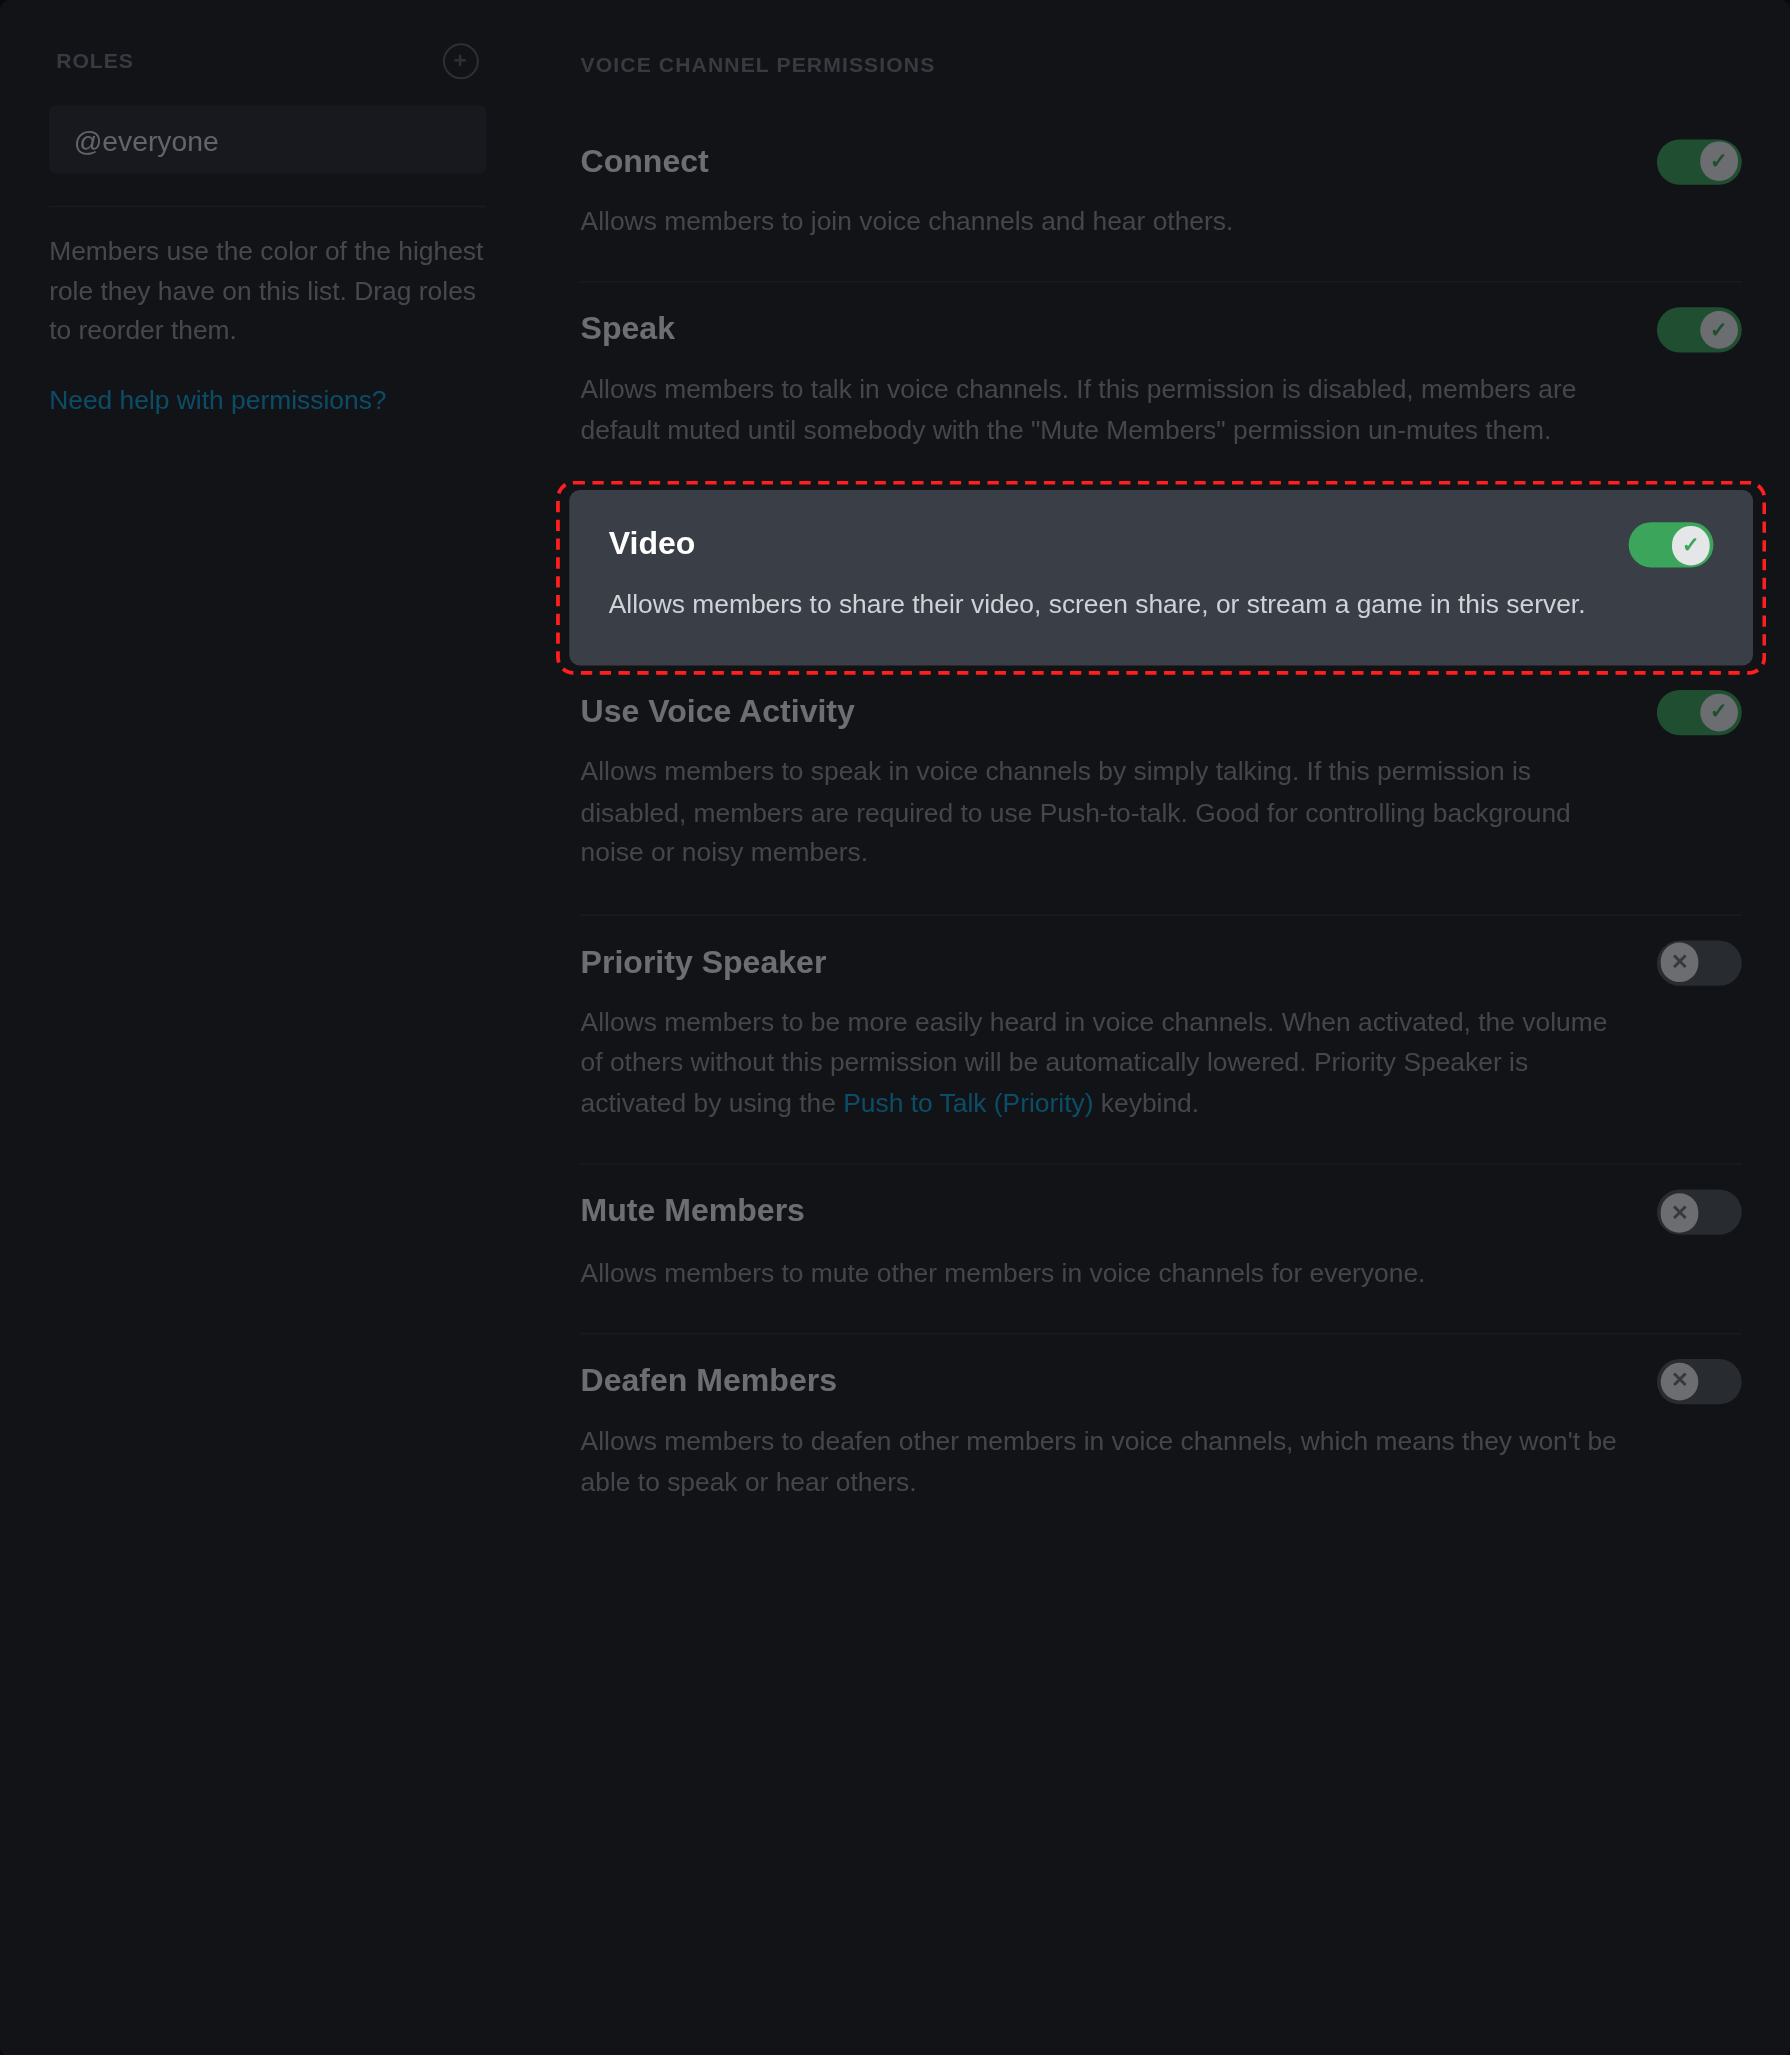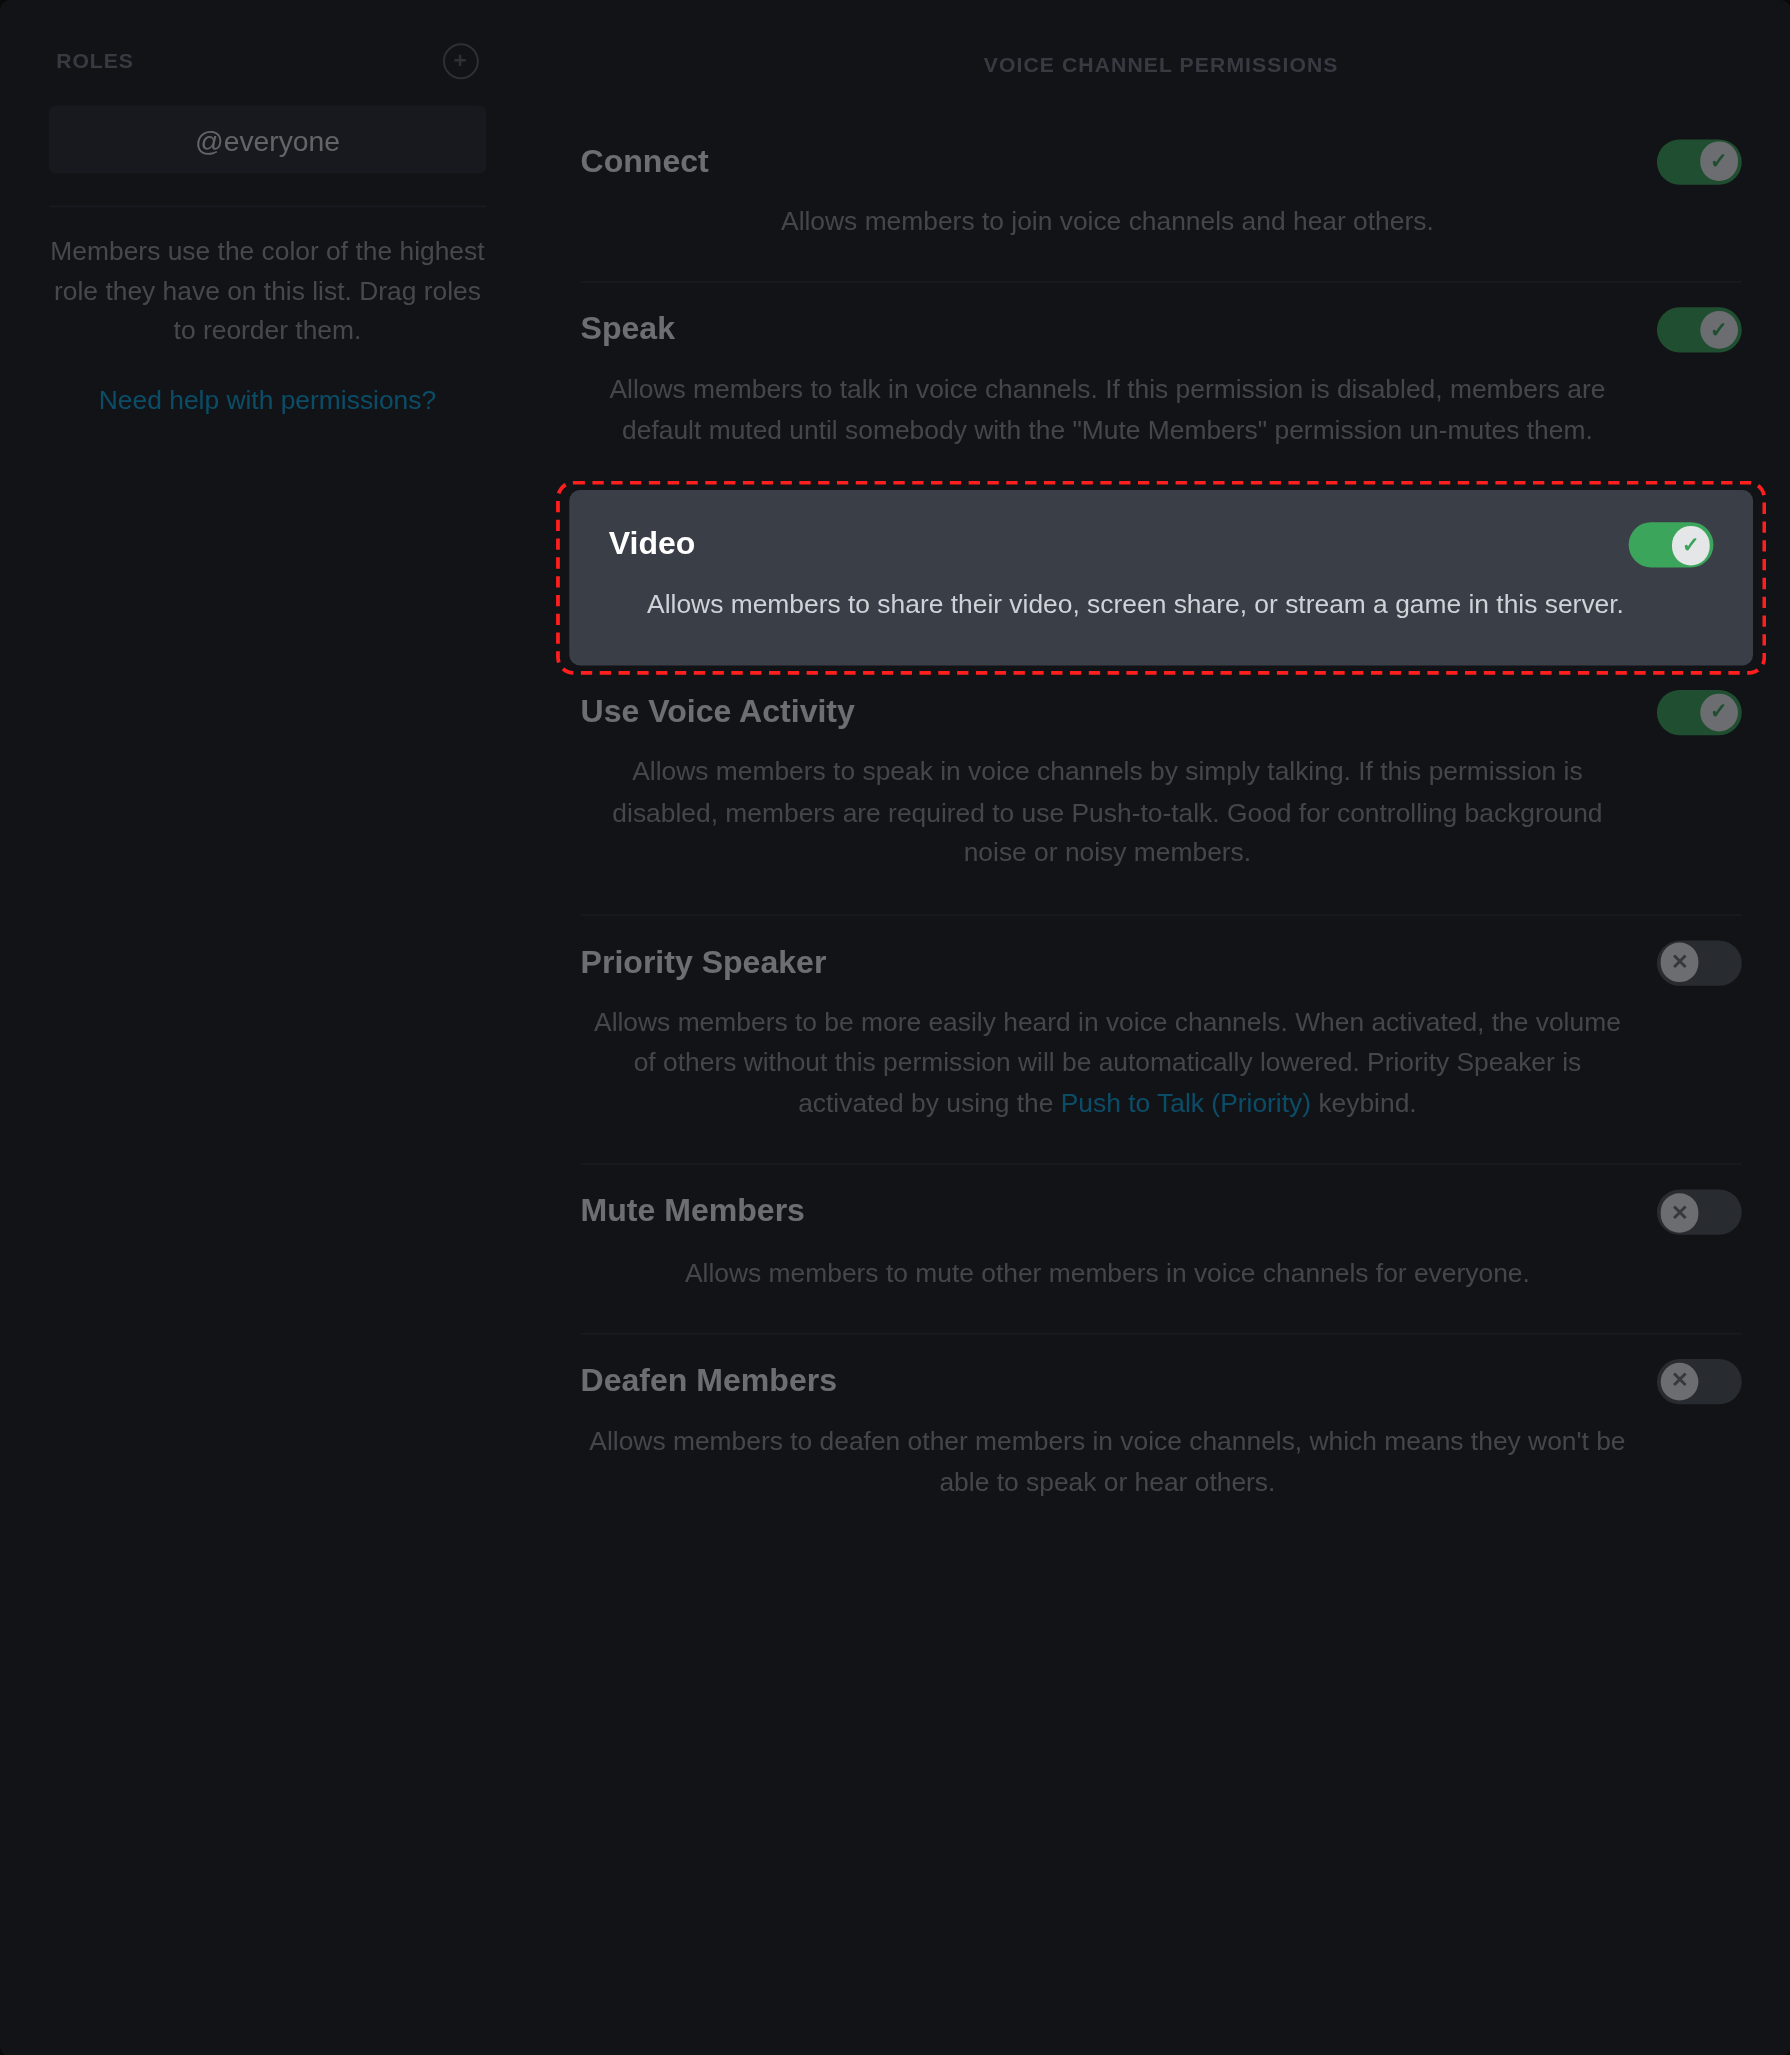--- a/index.html
+++ b/index.html
@@ -8,21 +8,20 @@
     background: #0a0a0a;
     font-family: -apple-system, BlinkMacSystemFont, "Segoe UI", Helvetica, Arial, sans-serif;
     color: #dcddde;
   }
   .stage {
     width: 1791px;
     height: 2056px;
     position: relative;
     background: #0a0a0a;
     overflow: hidden;
-    text-align: center;
   }
   .panel {
     position: absolute;
     left: 0;
     top: 0;
     width: 950px;
     height: 1091px;
     transform-origin: top left;
     transform: scale(1.885);
     background: #1c1f24;

